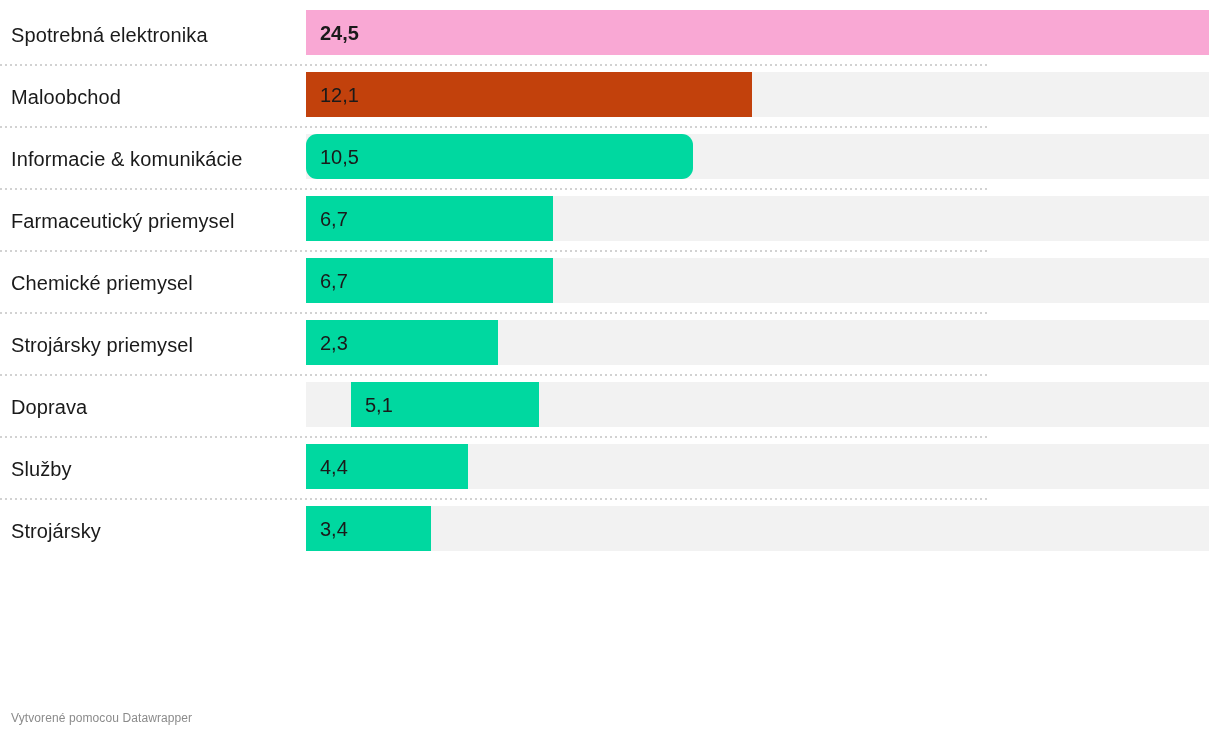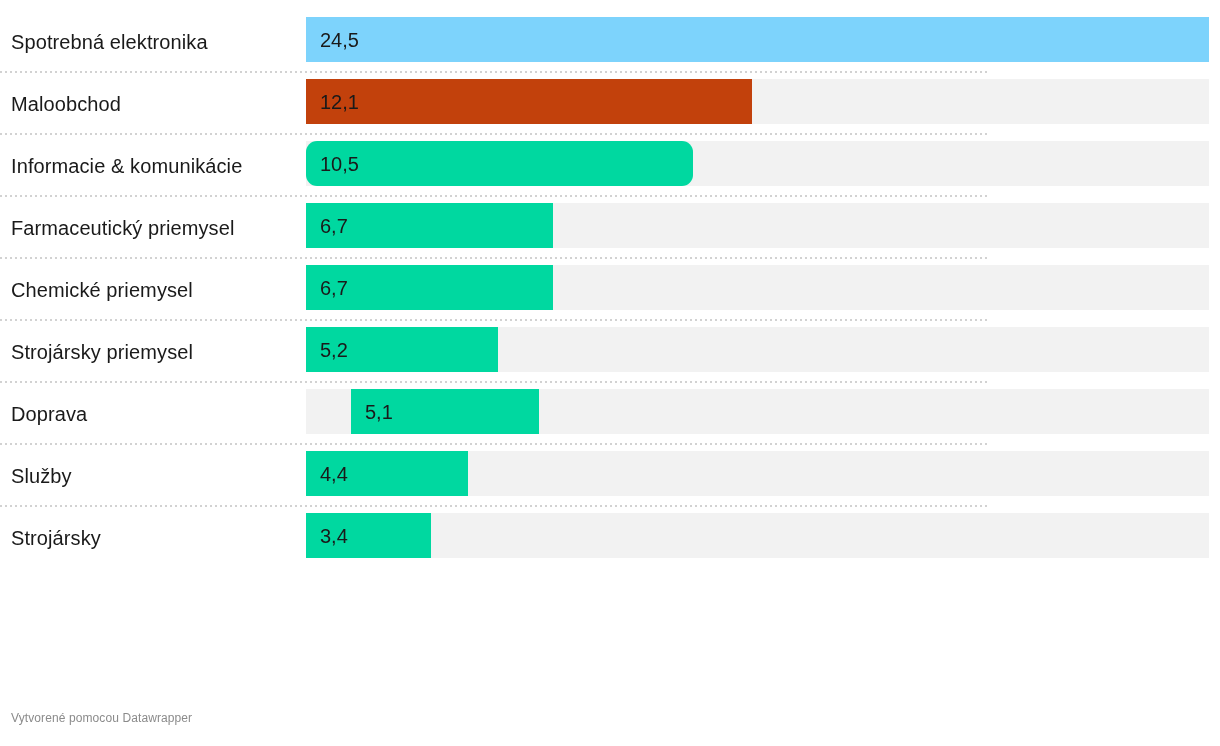--- a/index.html
+++ b/index.html
@@ -16,21 +16,21 @@
   }
   #chart {
     position: relative;
     width: 1220px;
     height: 746px;
     box-sizing: border-box;
   }
   .rows {
     position: absolute;
     left: 0;
-    top: 11px;
+    top: 4px;
     width: 988px;
   }
   .row {
     position: relative;
     height: 62px;
     box-sizing: border-box;
   }
   .row-sep {
     position: absolute;
     left: 0;
@@ -93,21 +93,21 @@
   }
 </style>
 </head>
 <body>
 
 <div id="chart">
   <div class="rows">
       <div class="row">
         <div class="row-label">Spotrebná elektronika</div>
         <div class="row-track">
-          <div class="row-bar" style="width: 100%; background: #7dd3fc;">
+          <div class="row-bar" style="width: 100%; background: #f9a8d4; font-weight: bold;">
             <span class="row-value">24,5</span>
           </div>
         </div>
         <div class="row-sep"></div>
       </div>
       <div class="row">
         <div class="row-label">Maloobchod</div>
         <div class="row-track">
           <div class="row-bar" style="width: 49.3878%; background: #c2410c;">
             <span class="row-value">12,1</span>
@@ -139,21 +139,21 @@
           <div class="row-bar" style="width: 27.3469%; background: rgb(0, 216, 160);">
             <span class="row-value">6,7</span>
           </div>
         </div>
         <div class="row-sep"></div>
       </div>
       <div class="row">
         <div class="row-label">Strojársky priemysel</div>
         <div class="row-track">
           <div class="row-bar" style="width: 21.2245%; background: rgb(0, 216, 160);">
-            <span class="row-value">5,2</span>
+            <span class="row-value">2,3</span>
           </div>
         </div>
         <div class="row-sep"></div>
       </div>
       <div class="row">
         <div class="row-label">Doprava</div>
         <div class="row-track">
           <div class="row-bar" style="width: 20.8163%; background: rgb(0, 216, 160); margin-left: 45px;">
             <span class="row-value">5,1</span>
           </div>

